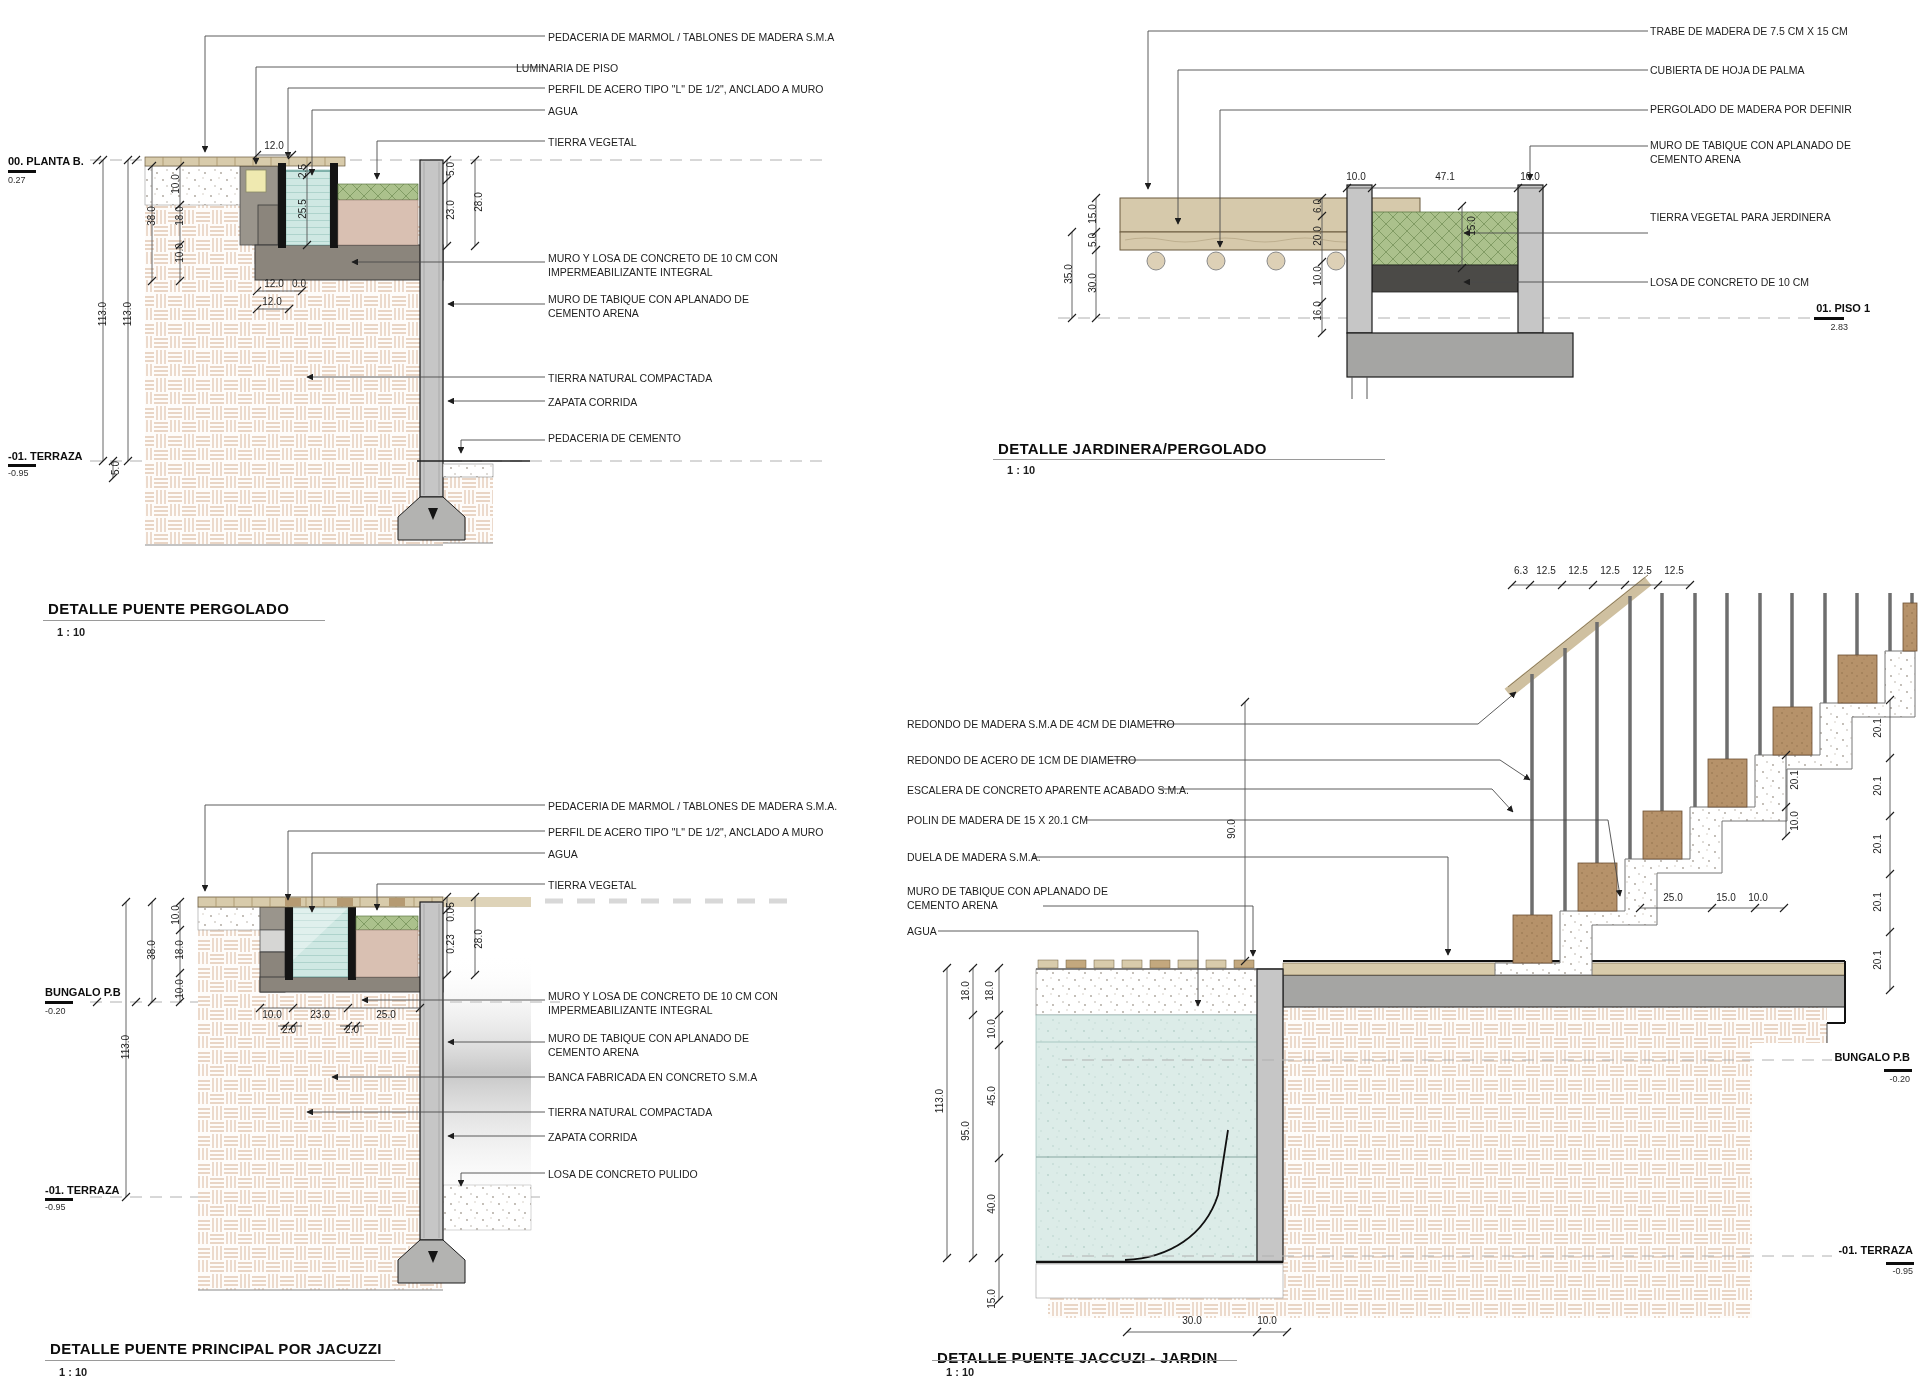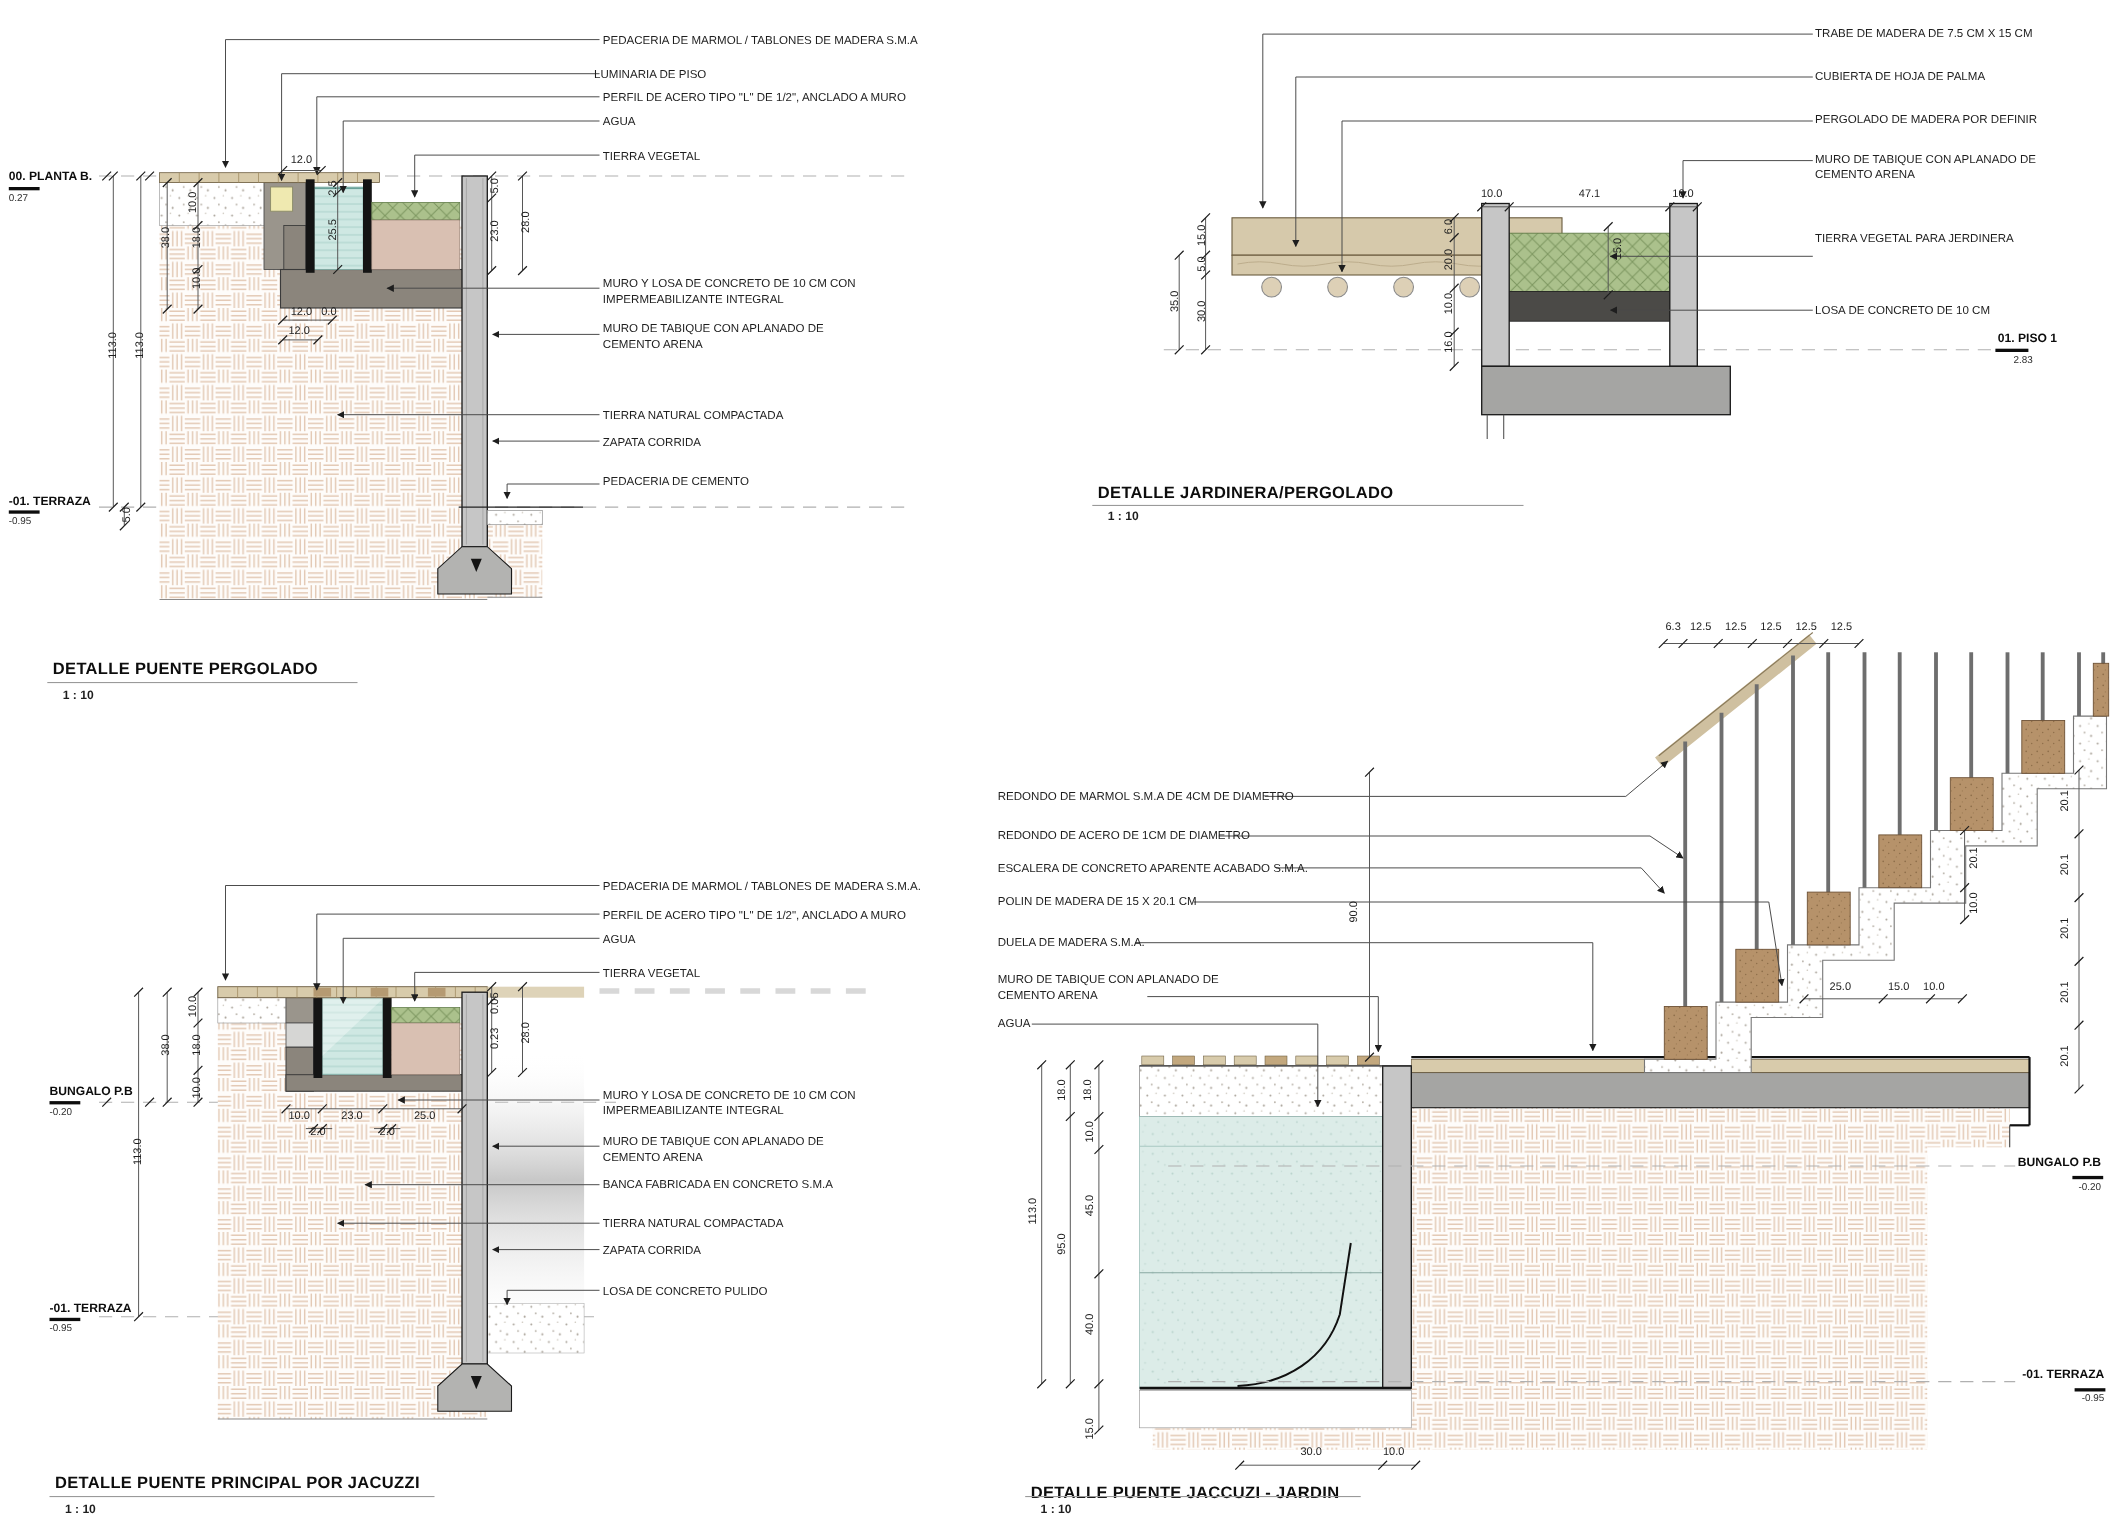--- a/index.html
+++ b/index.html
@@ -322,21 +322,21 @@
       M1636,912 L1644,904 M1708,912 L1716,904 M1751,912 L1759,904 M1780,912 L1788,904
       M1241,706 L1249,698 M1241,965 L1249,957
       M943,972 L951,964 M943,1262 L951,1254
       M969,972 L977,964 M969,1019 L977,1011 M969,1262 L977,1254
       M995,972 L1003,964 M995,1019 L1003,1011 M995,1049 L1003,1041 M995,1162 L1003,1154 M995,1262 L1003,1254 M995,1304 L1003,1296
       M1123,1336 L1131,1328 M1253,1336 L1261,1328 M1283,1336 L1291,1328"></path>
   </g>
 </svg>
 
 <span class="co" style="left:548px;top:31px">PEDACERIA DE MARMOL / TABLONES DE MADERA S.M.A</span>
-<span class="co" style="left:540px;top:62px">LUMINARIA DE PISO</span>
+<span class="co" style="left:516px;top:62px">LUMINARIA DE PISO</span>
 <span class="co" style="left:548px;top:83px">PERFIL DE ACERO TIPO "L" DE 1/2", ANCLADO A MURO</span>
 <span class="co" style="left:548px;top:105px">AGUA</span>
 <span class="co" style="left:548px;top:136px">TIERRA VEGETAL</span>
 <span class="co wrap" style="left:548px;top:252px;width:250px">MURO Y LOSA DE CONCRETO DE 10 CM CON IMPERMEABILIZANTE INTEGRAL</span>
 <span class="co wrap" style="left:548px;top:293px;width:235px">MURO DE TABIQUE  CON APLANADO DE CEMENTO ARENA</span>
 <span class="co" style="left:548px;top:372px">TIERRA NATURAL COMPACTADA</span>
 <span class="co" style="left:548px;top:396px">ZAPATA CORRIDA</span>
 <span class="co" style="left:548px;top:432px">PEDACERIA DE CEMENTO</span>
 
 <span class="dim" style="left:274px;top:147px">12.0</span>
@@ -424,21 +424,21 @@
 <span class="lvl-bar" style="left:45px;top:1001px;width:28px"></span>
 <span class="lvl-val" style="left:45px;top:1006px">-0.20</span>
 <span class="lvl-name" style="left:45px;top:1184px">-01. TERRAZA</span>
 <span class="lvl-bar" style="left:45px;top:1198px;width:28px"></span>
 <span class="lvl-val" style="left:45px;top:1202px">-0.95</span>
 
 <span class="ttl" style="left:50px;top:1340px">DETALLE PUENTE PRINCIPAL POR JACUZZI</span>
 <span class="rule" style="left:45px;top:1360px;width:350px"></span>
 <span class="scl" style="left:59px;top:1366px">1 : 10</span>
 
-<span class="co" style="left:907px;top:718px">REDONDO DE MARMOL S.M.A DE 4CM DE DIAMETRO</span>
+<span class="co" style="left:907px;top:718px">REDONDO DE MADERA S.M.A DE 4CM DE DIAMETRO</span>
 <span class="co" style="left:907px;top:754px">REDONDO DE ACERO DE 1CM DE DIAMETRO</span>
 <span class="co" style="left:907px;top:784px">ESCALERA DE CONCRETO APARENTE ACABADO S.M.A.</span>
 <span class="co" style="left:907px;top:814px">POLIN DE MADERA DE 15 X 20.1 CM</span>
 <span class="co" style="left:907px;top:851px">DUELA DE MADERA S.M.A.</span>
 <span class="co wrap" style="left:907px;top:885px;width:230px">MURO DE TABIQUE  CON APLANADO DE CEMENTO ARENA</span>
 <span class="co" style="left:907px;top:925px">AGUA</span>
 
 <span class="dim" style="left:1521px;top:572px">6.3</span>
 <span class="dim" style="left:1546px;top:572px">12.5</span>
 <span class="dim" style="left:1578px;top:572px">12.5</span>

